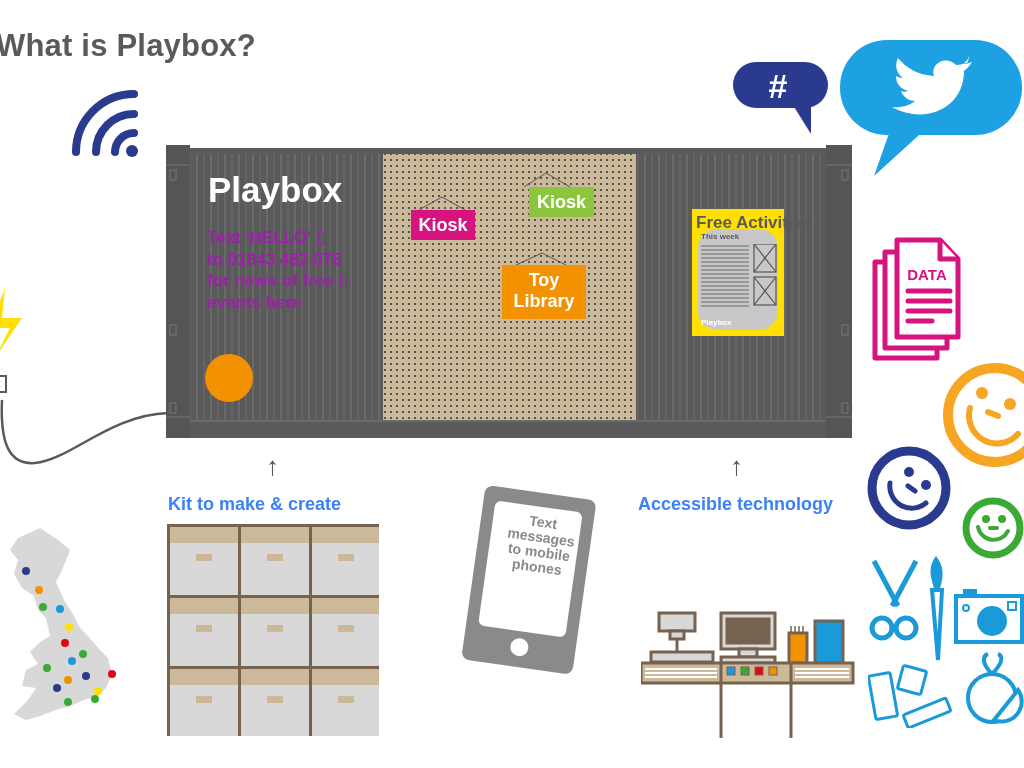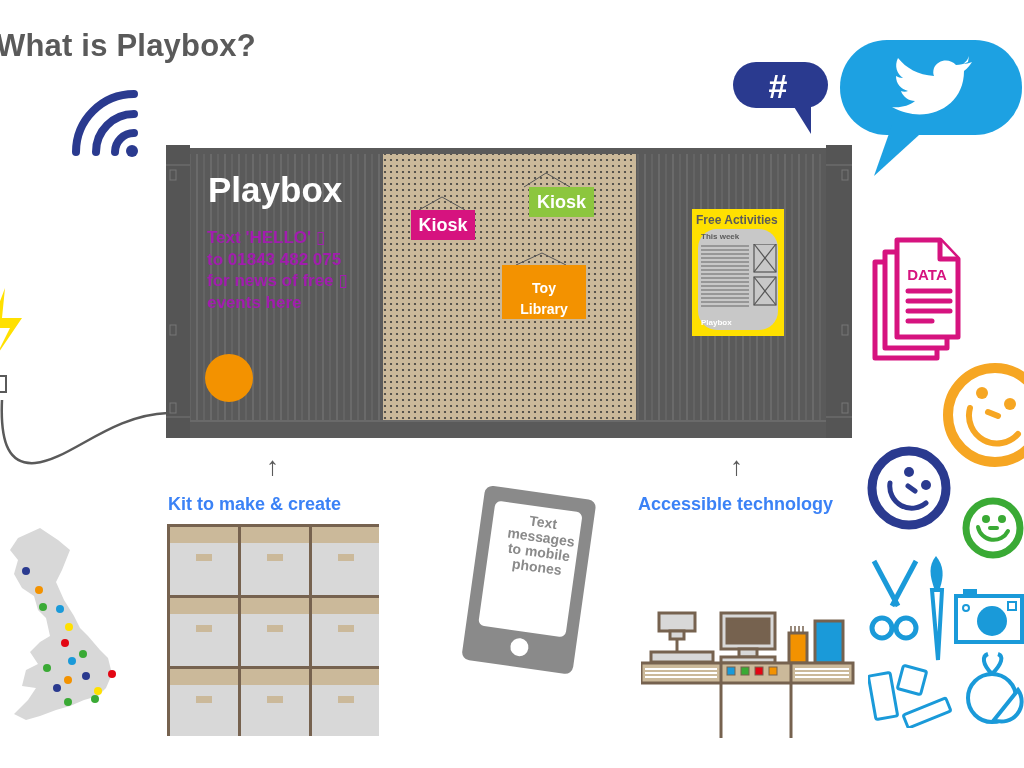--- a/index.html
+++ b/index.html
@@ -24,25 +24,25 @@
   }
   .orange-dot {
     left: 205px; top: 354px; width: 48px; height: 48px; border-radius: 50%;
     background: #f39200;
   }
   .sign {
     position: absolute; color: #fff; font-weight: bold; text-align: center;
   }
   .sign-shop { left: 411px; top: 210px; width: 64px; height: 30px; background: #d6137f; font-size: 18px; line-height: 30px; }
   .sign-kiosk { left: 529px; top: 187px; width: 65px; height: 30px; background: #8cc63e; font-size: 18px; line-height: 30px; }
-  .sign-toy { left: 502px; top: 265px; width: 84px; height: 54px; background: #f39200; font-size: 14px; line-height: 21px; padding-top: 13px; box-sizing: border-box; white-space: pre-line; }
+  .sign-toy { left: 502px; top: 265px; width: 84px; height: 54px; background: #f39200; font-size: 18px; line-height: 21px; padding-top: 5px; box-sizing: border-box; white-space: pre-line; }
   .poster {
     left: 692px; top: 209px; width: 92px; height: 127px; background: #ffe000;
   }
-  .poster-title { left: 4px; top: 4px; font-size: 12px; font-weight: bold; color: #5a5a5a; white-space: nowrap; }
+  .poster-title { left: 4px; top: 4px; font-size: 17px; font-weight: bold; color: #5a5a5a; white-space: nowrap; }
   .poster-inner { left: 6px; top: 20px; width: 80px; height: 101px; background: #c8c8c8; border-radius: 19px; }
   .poster-sub { left: 3px; top: 3px; font-size: 8px; font-weight: bold; color: #5a5a5a; }
   .poster-brand { left: 3px; top: 89px; font-size: 8px; font-weight: bold; color: #fff; }
   .caption { font-size: 18px; font-weight: bold; color: #3b82f6; white-space: nowrap; }
   .cap-kit { left: 168px; top: 494px; }
   .cap-tech { left: 638px; top: 494px; text-align: center; }
   .arrow { font-size: 26px; color: #5a5a5a; line-height: 26px; }
   .arrow-kit { left: 266px; top: 453px; }
   .arrow-tech { left: 730px; top: 453px; }
   .phone-text {

